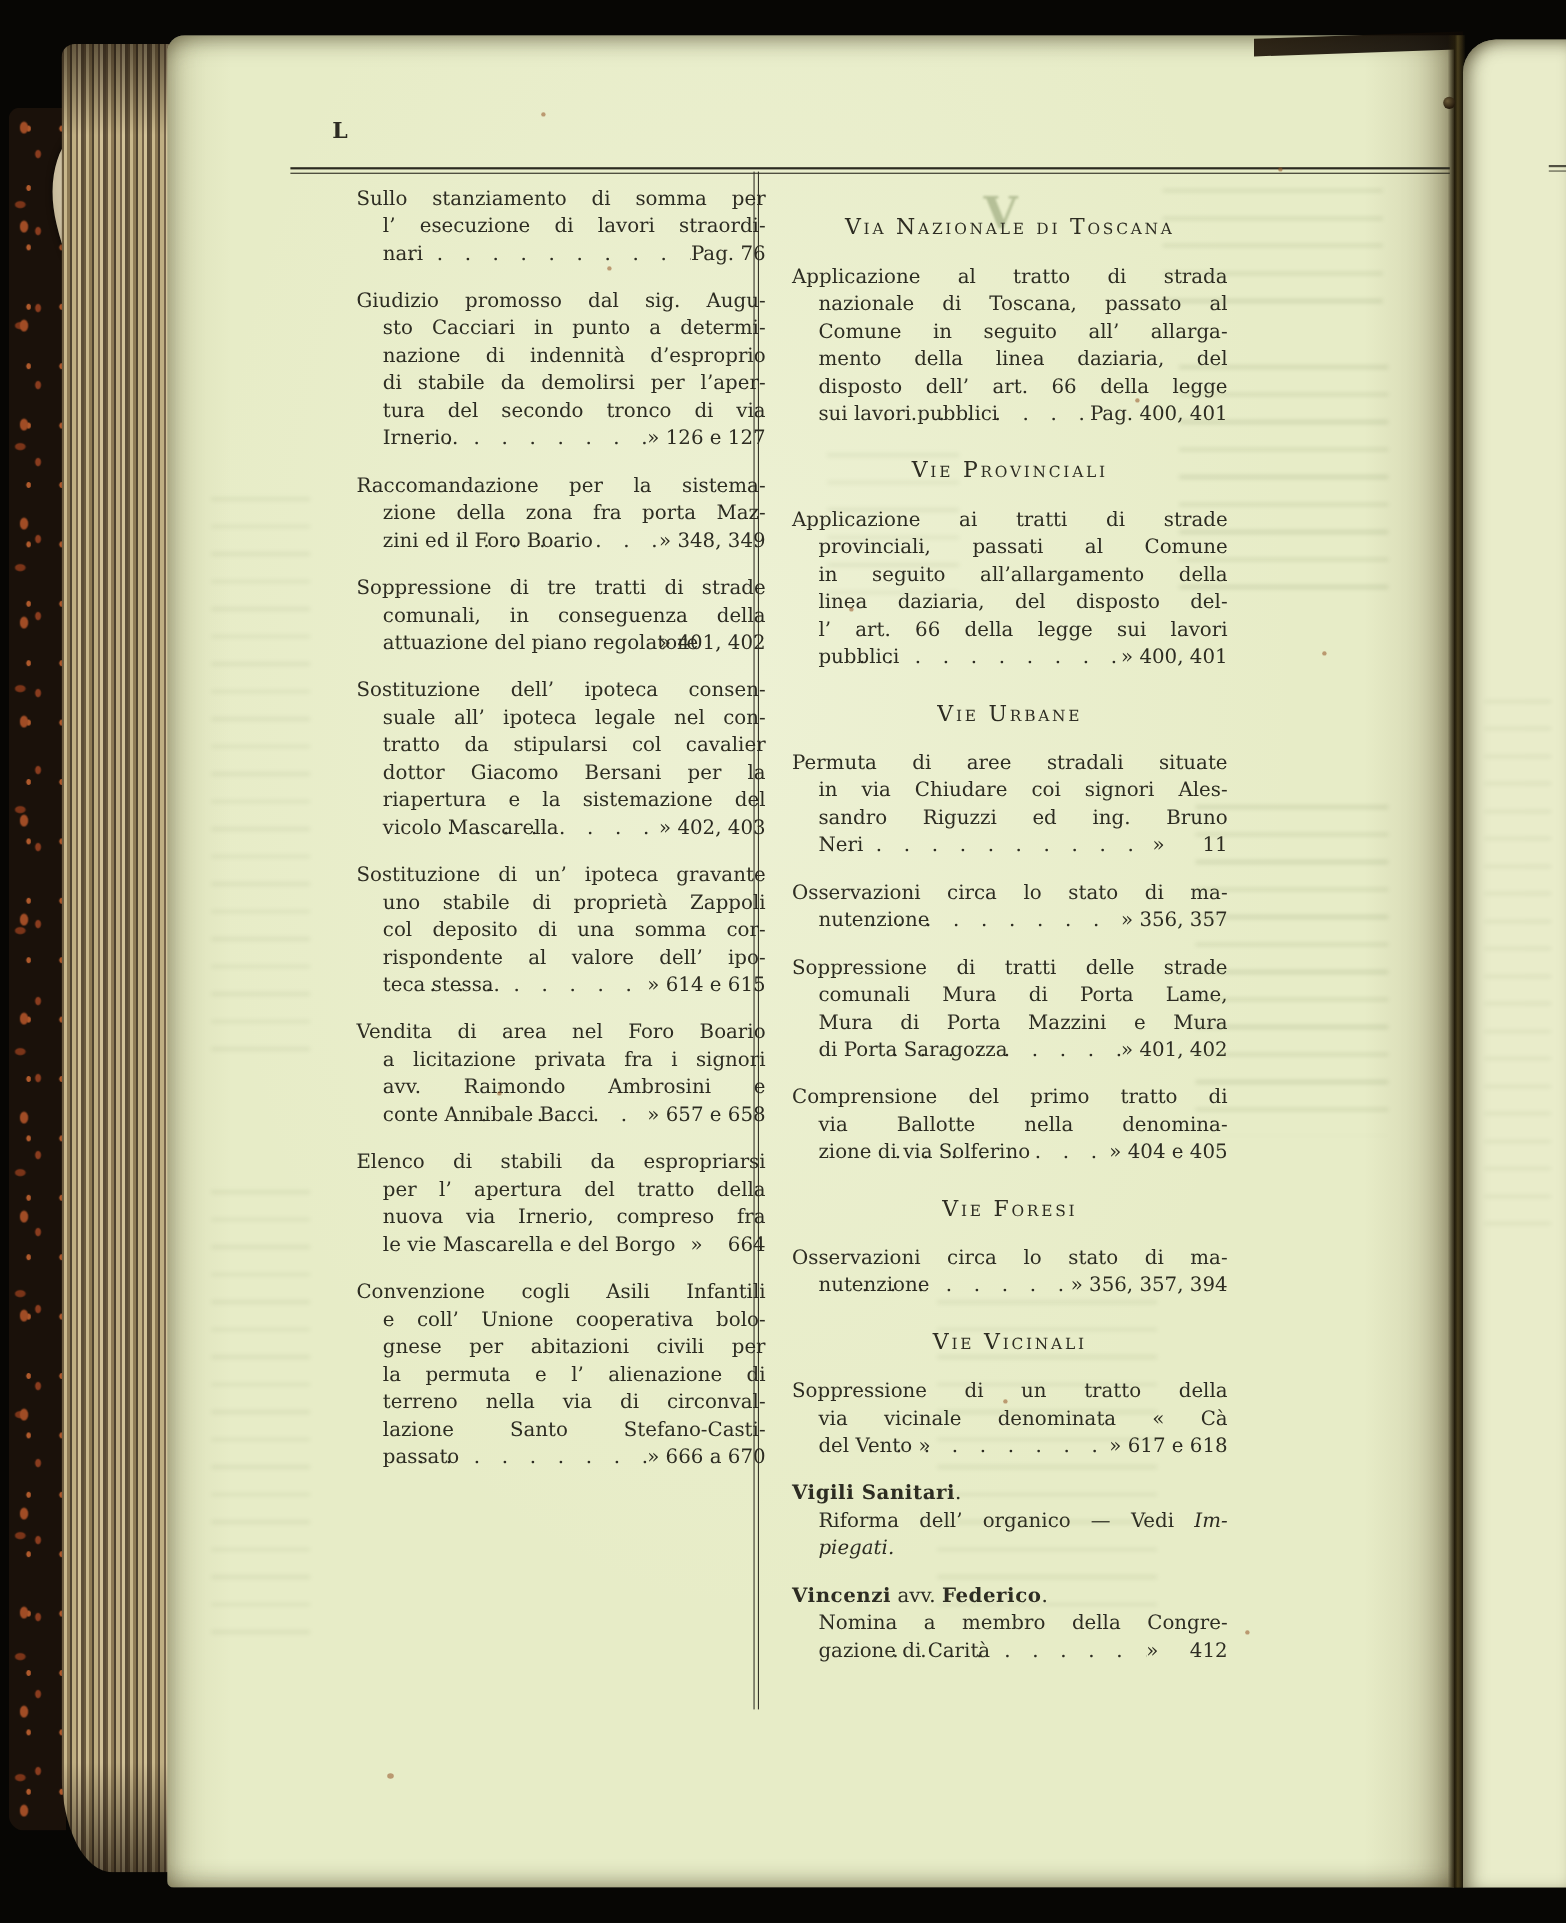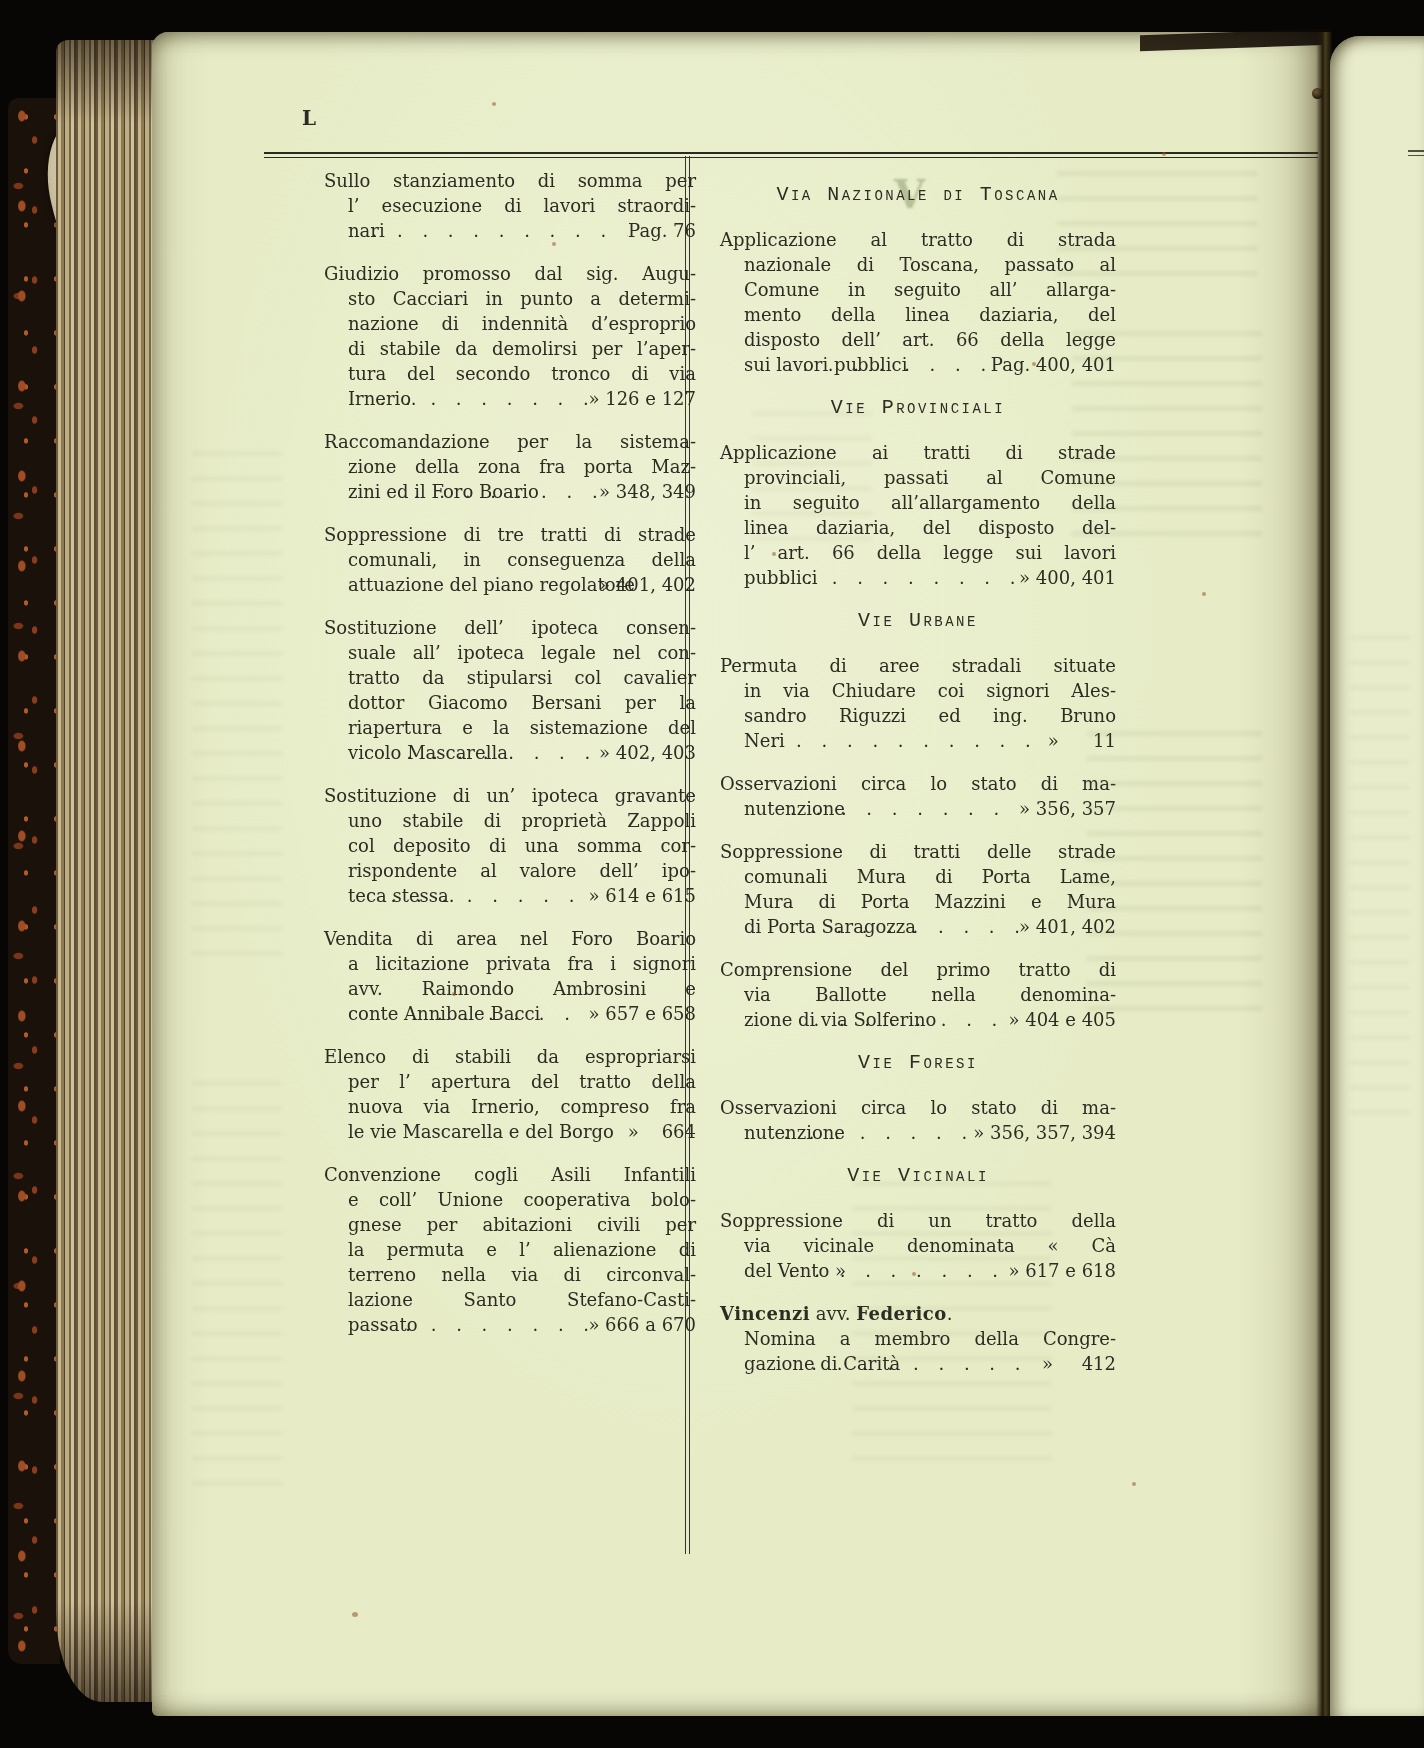--- a/index.html
+++ b/index.html
@@ -57,21 +57,21 @@
   .ln.cont{padding-left:24px;}
   .ln.j{text-align:justify;text-align-last:justify;}
   .ln.flex{display:flex;align-items:flex-end;}
   .lt{white-space:nowrap;min-width:0;}
   .lead{flex:1 1 auto;overflow:hidden;white-space:nowrap;letter-spacing:7px;padding:0 4px 0 8px;}
   .ref{white-space:pre;flex-shrink:0;}
   .b{font-weight:bold;letter-spacing:.5px;}
   .i{font-style:italic;}
 
   .heading{text-align:center;font-variant:small-caps;font-size:20px;letter-spacing:2.5px;
-    margin:14px 0 20px 0;font-family:Liberation Mono, monospace;}
+    margin:26px 0 20px 0;}
   .entry.kw .ln:first-child{padding-left:0;}
 
   
   .gutter{position:absolute;left:1316px;top:32px;width:16px;height:1684px;
     background:linear-gradient(90deg, rgba(30,25,10,0), #241d0c 42%, #463c1c 58%, rgba(40,32,14,.15));}
   .page-next{position:absolute;left:1330px;top:36px;width:94px;height:1680px;background:#e9ecca;
     border-radius:30px 0 0 0;
     box-shadow:inset 12px 0 16px -6px rgba(50,40,15,.55), inset 0 12px 16px -10px rgba(50,40,15,.5);}
   .rule-frag{position:absolute;right:0;top:114px;width:16px;height:3px;
     border-top:2px solid #2b2a20;border-bottom:1px solid #2b2a20;opacity:.8;}
@@ -277,20 +277,25 @@
         <div class="entry">
           <div class="ln j"><span>Soppressione di un tratto della</span></div>
           <div class="ln cont j"><span>via vicinale denominata « Cà</span></div>
           <div class="ln cont flex">
             <span class="lt"><span>del Vento »</span></span>
             <span class="lead">. . . . . . . . . . . . . . . . . . . . . . . . </span>
             <span class="ref">» 617 e 618</span>
           </div>
         </div>
         <div class="entry kw">
+          <div class="ln"><span class="b">Vigili Sanitari</span><span>.</span></div>
+          <div class="ln cont j"><span>Riforma dell’ organico — Vedi </span><span class="i">Im-</span></div>
+          <div class="ln cont"><span class="i">piegati.</span></div>
+        </div>
+        <div class="entry kw">
           <div class="ln"><span class="b">Vincenzi</span><span> avv. </span><span class="b">Federico</span><span>.</span></div>
           <div class="ln cont j"><span>Nomina a membro della Congre-</span></div>
           <div class="ln cont flex">
             <span class="lt"><span>gazione di Carità</span></span>
             <span class="lead">. . . . . . . . . . . . . . . . . . . . . . . . </span>
             <span class="ref">»     412</span>
           </div>
         </div>
       </div>
 

